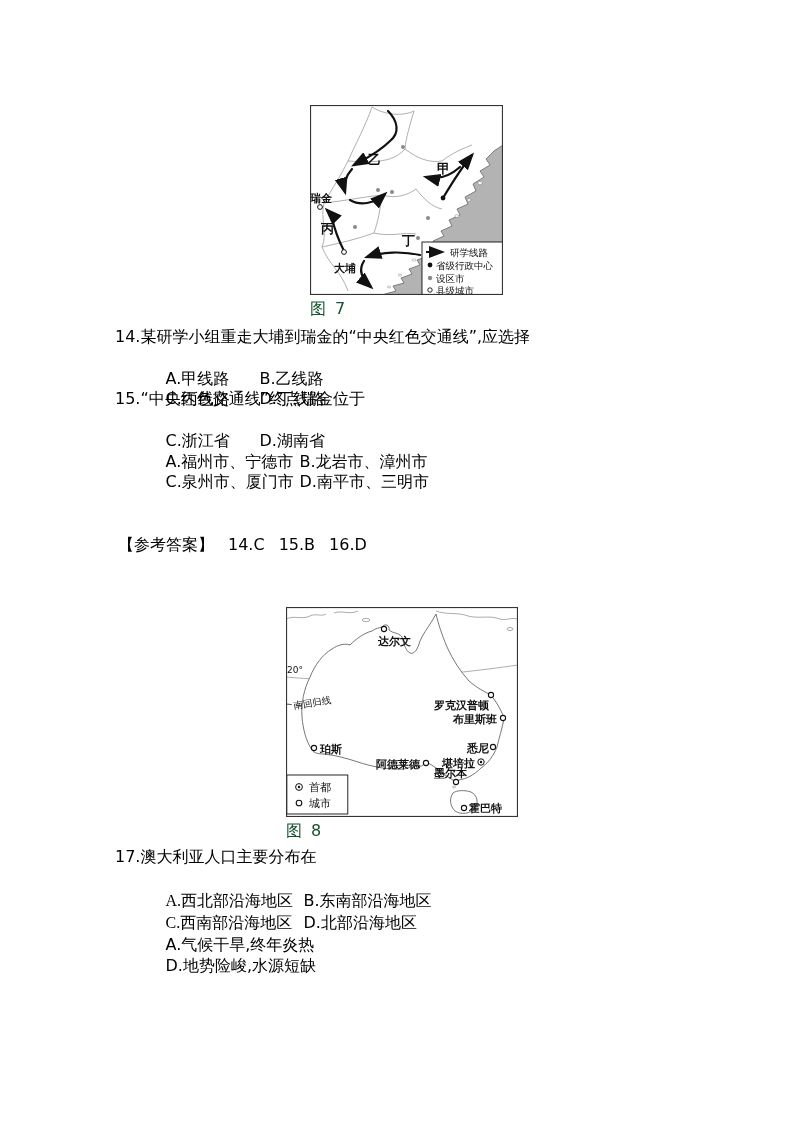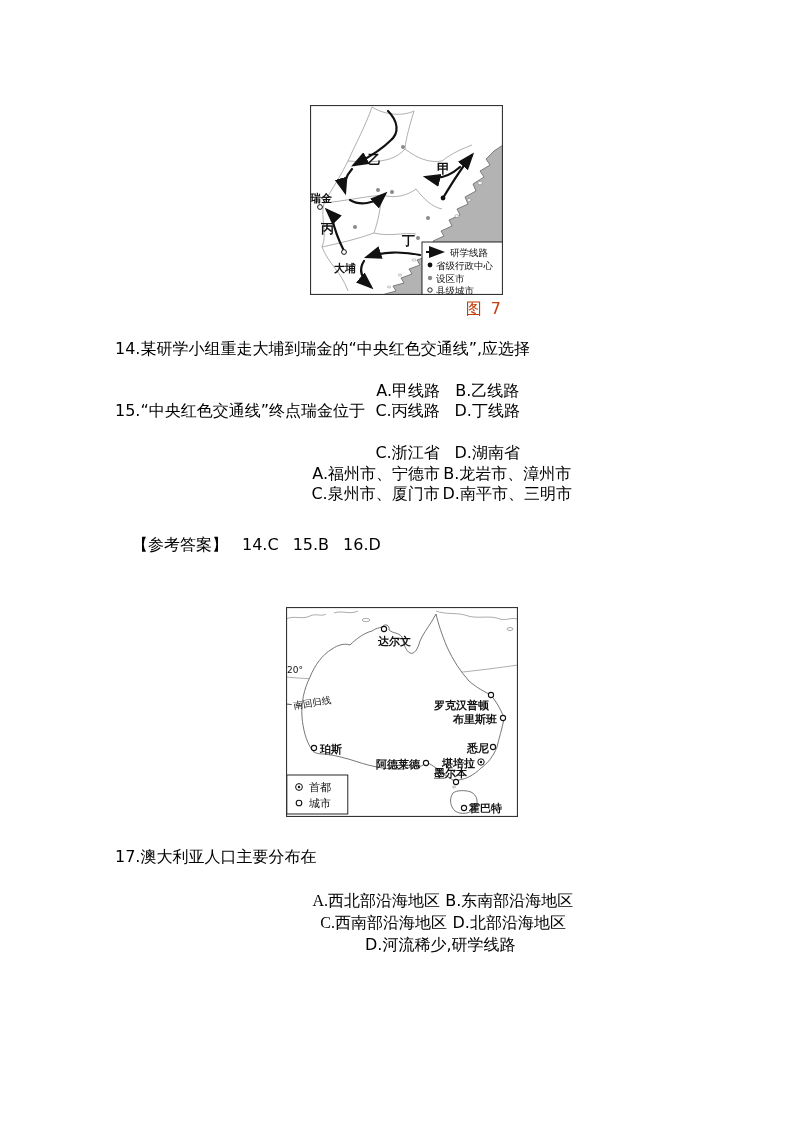--- a/index.html
+++ b/index.html
@@ -5,33 +5,33 @@
   * { margin:0; padding:0; box-sizing:border-box; }
   body { background:#fff; }
   .page {
     position:relative; width:794px; height:1123px; background:#ffffff;
     font-family:"DejaVu Sans", sans-serif; font-size:16px; color:#000;
     overflow:hidden;
   }
   
   .fig { position:absolute; }
   .fig svg { display:block; }
-  .fig-caption { position:absolute; text-align:right; font-size:16px; color:#c2410c; letter-spacing:2px; }
+  .fig-caption { position:absolute; text-align:left; font-size:16px; color:#14532d; letter-spacing:2px; }
   
   .qblock { position:absolute; left:115px; width:600px; }
   .qblock .line { white-space:pre; overflow:visible; }
   .blk1 .line { height:20.75px; line-height:20.75px; }
   .blk2 .line { height:21.9px; line-height:21.9px; }
-  .opts { padding-left:20px;text-align:center; }
+  .opts { padding-left:20px; }
   .opts span { display:inline-block; }
   .w94  .opts-first { width:94px; }
   .w134 .opts-first { width:134px; }
   .w138 .opts-first { width:138px;font-family:Liberation Serif, serif; }
   
-  .answer-row { position:absolute; left:132px; top:535px; height:20px; line-height:20px; display:flex;text-align:center; }
+  .answer-row { position:absolute; left:118px; top:535px; height:20px; line-height:20px; display:flex;text-align:center; }
   .answer-row .gap { margin-right:14px; }
   .answer-row .item { margin-right:14px; }
   
   .intro-line { position:absolute; left:143px; top:577px; height:21px; line-height:21px; }
   
   text { font-family:"DejaVu Sans", sans-serif; fill:#111; }
   .maplabel { font-weight:bold; }
 </style>
 </head>
 <body>
@@ -109,21 +109,21 @@
         <text x="126" y="176.5" font-size="9.5">设区市</text>
         <circle cx="120" cy="185" r="2.2" fill="#fff" stroke="#111" stroke-width="0.9"></circle>
         <text x="126" y="188.5" font-size="9.5">县级城市</text>
       </g>
 
       <rect x="0.5" y="0.5" width="192" height="189" fill="none" stroke="#333" stroke-width="1.2"></rect>
     </svg>
   </div>
   <div class="fig-caption" style="left:310px; top:299px; width:193px;">图 7</div>
 
-  <div class="qblock blk1" style="top:327px;margin-top:12px;">
+  <div class="qblock blk1" style="top:327px;">
     <div class="line">14.某研学小组重走大埔到瑞金的“中央红色交通线”,应选择</div>
     <div class="line opts w94">
       <span class="opts-first">A.甲线路</span><span>B.乙线路</span>
     </div>
     <div class="line opts w94">
       <span class="opts-first">C.丙线路</span><span>D.丁线路</span>
     </div>
     <div class="line">15.“中央红色交通线”终点瑞金位于</div>
     <div class="line opts w94">
       <span class="opts-first">C.浙江省</span><span>D.湖南省</span>
@@ -197,27 +197,31 @@
         <circle cx="13" cy="180" r="3.4" fill="#fff" stroke="#111" stroke-width="1"></circle>
         <circle cx="13" cy="180" r="1.2" fill="#111"></circle>
         <text x="23" y="184" font-size="11">首都</text>
         <circle cx="13" cy="196" r="2.8" fill="#fff" stroke="#111" stroke-width="1.1"></circle>
         <text x="23" y="200" font-size="11">城市</text>
       </g>
 
       <rect x="0.5" y="0.5" width="231" height="209" fill="none" stroke="#333" stroke-width="1.2"></rect>
     </svg>
   </div>
+  <div class="fig-caption" style="left:286px; top:821px; width:232px;">图 8</div>
 
   <div class="qblock blk2" style="top:846px;">
     <div class="line">17.澳大利亚人口主要分布在</div>
     <div class="line opts w138">
       <span class="opts-first">A.西北部沿海地区</span><span>B.东南部沿海地区</span>
     </div>
     <div class="line opts w138">
       <span class="opts-first">C.西南部沿海地区</span><span>D.北部沿海地区</span>
     </div>
     <div class="line opts">
-      <span>D.河流稀少,研学线路</span>
+      <span>A.气候干旱,终年炎热</span>
+    </div>
+    <div class="line opts">
+      <span>D.地势险峻,水源短缺</span>
     </div>
   </div>
 
 </div>
 
 </body></html>

